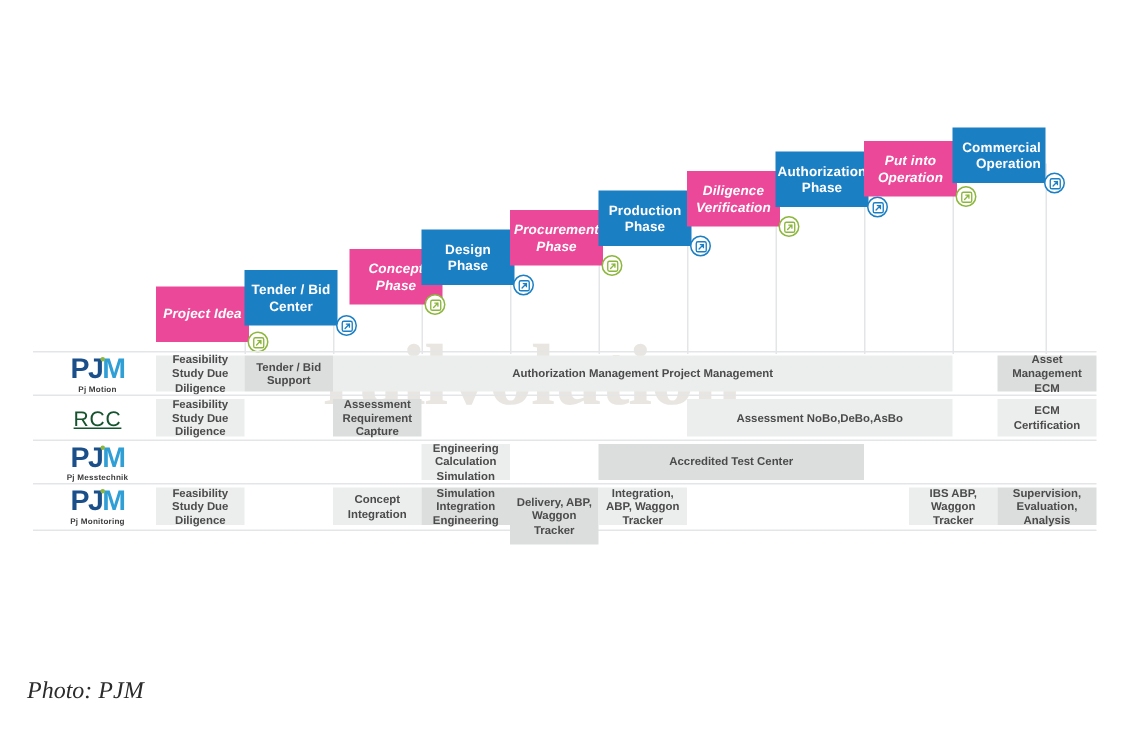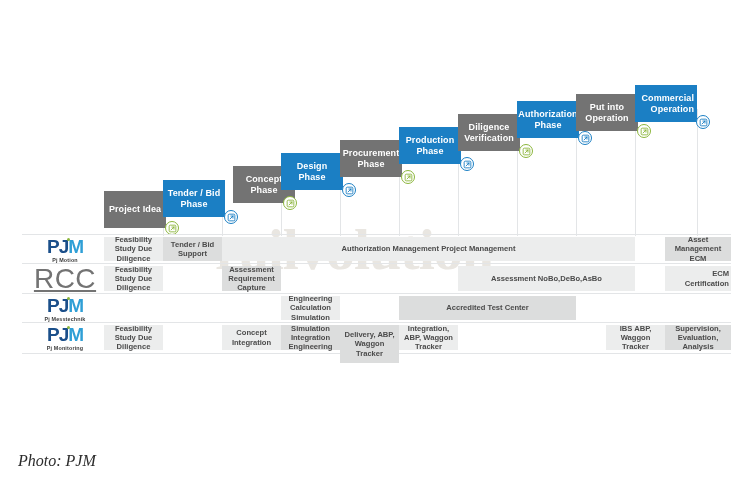--- a/index.html
+++ b/index.html
@@ -26,21 +26,21 @@
 
   
   .stair{position:absolute;left:0;top:0;width:753px;height:236px;}
   .colline{position:absolute;width:1px;background:#e3e5e7;}
   .step{
     position:absolute;box-sizing:border-box;
     display:flex;align-items:center;justify-content:center;text-align:center;
     color:#ffffff;font-size:9px;font-weight:700;line-height:11px;
     padding:2px 3px;letter-spacing:.1px;
   }
-  .step.green{background:#737373;}
+  .step.green{background:#ec4899;font-style:italic;}
   .step.blue{background:#1b7fc4;}
   .badge{
     position:absolute;width:14px;height:14px;border-radius:50%;
     background:#ffffff;box-sizing:border-box;
     display:flex;align-items:center;justify-content:center;
   }
   .badge.green{border:1px solid #8cb63c;}
   .badge.blue{border:1px solid #1b7fc4;}
   .badge svg{display:block;}
 
@@ -62,21 +62,21 @@
         align-items:center;justify-content:center;width:78px;}
   .pjm{font-family:"Liberation Sans", sans-serif;font-weight:700;
        font-size:19px;line-height:19px;letter-spacing:-1px;position:relative;}
   .pjm .a{color:#1b4f8a;}
   .pjm .b{color:#2f9fd6;}
   .pjm .dot{position:absolute;width:3px;height:3px;border-radius:50%;
             background:#8cb63c;top:1px;left:20px;}
   .pjm-sub{font-size:5.4px;font-weight:700;color:#3c3c3c;
            letter-spacing:.15px;margin-top:1px;}
   .rcc{font-family:"Liberation Sans", sans-serif;font-weight:400;
-       font-size:28px;line-height:22px;color:#737373;letter-spacing:.5px;text-decoration:underline;}
+       font-size:14px;line-height:22px;color:#14532d;letter-spacing:.5px;text-decoration:underline;}
 
   
   .caption{
     position:absolute;left:18px;top:452px;
     font-family:"Liberation Serif", serif;font-style:italic;
     font-size:16px;color:#2b2b2b;
   }
 </style>
 </head>
 <body>
@@ -102,21 +102,21 @@
       <div class="step green" style="left: 104px; top: 191px; width: 62px; height: 37px;">
         <span>Project Idea</span>
       </div>
       <div class="badge green" style="left: 165px; top: 221px;">
         <svg width="9" height="9" viewBox="0 0 10 10">
           <rect x="1.3" y="1.3" width="7.4" height="7.4" rx="1.2" fill="none" stroke="#8cb63c" stroke-width="1"></rect>
           <path d="M6.6 3.4 L3.4 6.6 M6.6 3.4 L4.3 3.4 M6.6 3.4 L6.6 5.7" fill="none" stroke="#8cb63c" stroke-width="1" stroke-linecap="round"></path>
         </svg>
       </div>
       <div class="step blue" style="left: 163px; top: 180px; width: 62px; height: 37px;">
-        <span>Tender / Bid Phase</span>
+        <span>Tender / Bid Center</span>
       </div>
       <div class="badge blue" style="left: 224px; top: 210px;">
         <svg width="9" height="9" viewBox="0 0 10 10">
           <rect x="1.3" y="1.3" width="7.4" height="7.4" rx="1.2" fill="none" stroke="#1b7fc4" stroke-width="1"></rect>
           <path d="M6.6 3.4 L3.4 6.6 M6.6 3.4 L4.3 3.4 M6.6 3.4 L6.6 5.7" fill="none" stroke="#1b7fc4" stroke-width="1" stroke-linecap="round"></path>
         </svg>
       </div>
       <div class="step green" style="left: 222px; top: 166px; width: 62px; height: 37px; margin-left: 11px;">
         <span>Concept Phase</span>
       </div>
@@ -216,21 +216,21 @@
         </div>
         <div class="cell l1" style="left: 82px; top: 2px; width: 59px; height: 25px;">
           <span>Feasibility Study Due Diligence</span>
         </div>
         <div class="cell l2" style="left: 200px; top: 2px; width: 59px; height: 25px;">
           <span>Assessment Requirement Capture</span>
         </div>
         <div class="cell l1" style="left: 436px; top: 2px; width: 177px; height: 25px;">
           <span>Assessment NoBo,DeBo,AsBo</span>
         </div>
-        <div class="cell l1" style="left: 643px; top: 2px; width: 66px; height: 25px; text-align: right;">
+        <div class="cell l1" style="left: 643px; top: 2px; width: 66px; height: 25px;">
           <span>ECM Certification</span>
         </div>
       </div>
       <div class="mrow" style="top: 59px; height: 29px;">
         <div class="logo" style="top: 0px; height: 29px;">
           <div class="pjm"><span class="a">P</span><span class="a">J</span><span class="b">M</span><span class="dot"></span></div>
           <div class="pjm-sub">Pj Messtechnik</div>
         </div>
         <div class="cell l1" style="left: 259px; top: 2px; width: 59px; height: 24px;">
           <span>Engineering Calculation Simulation</span>

